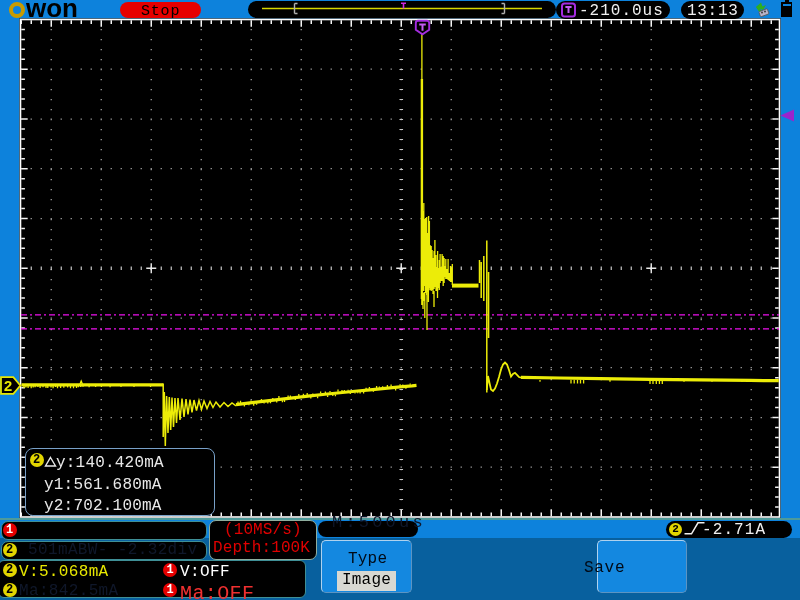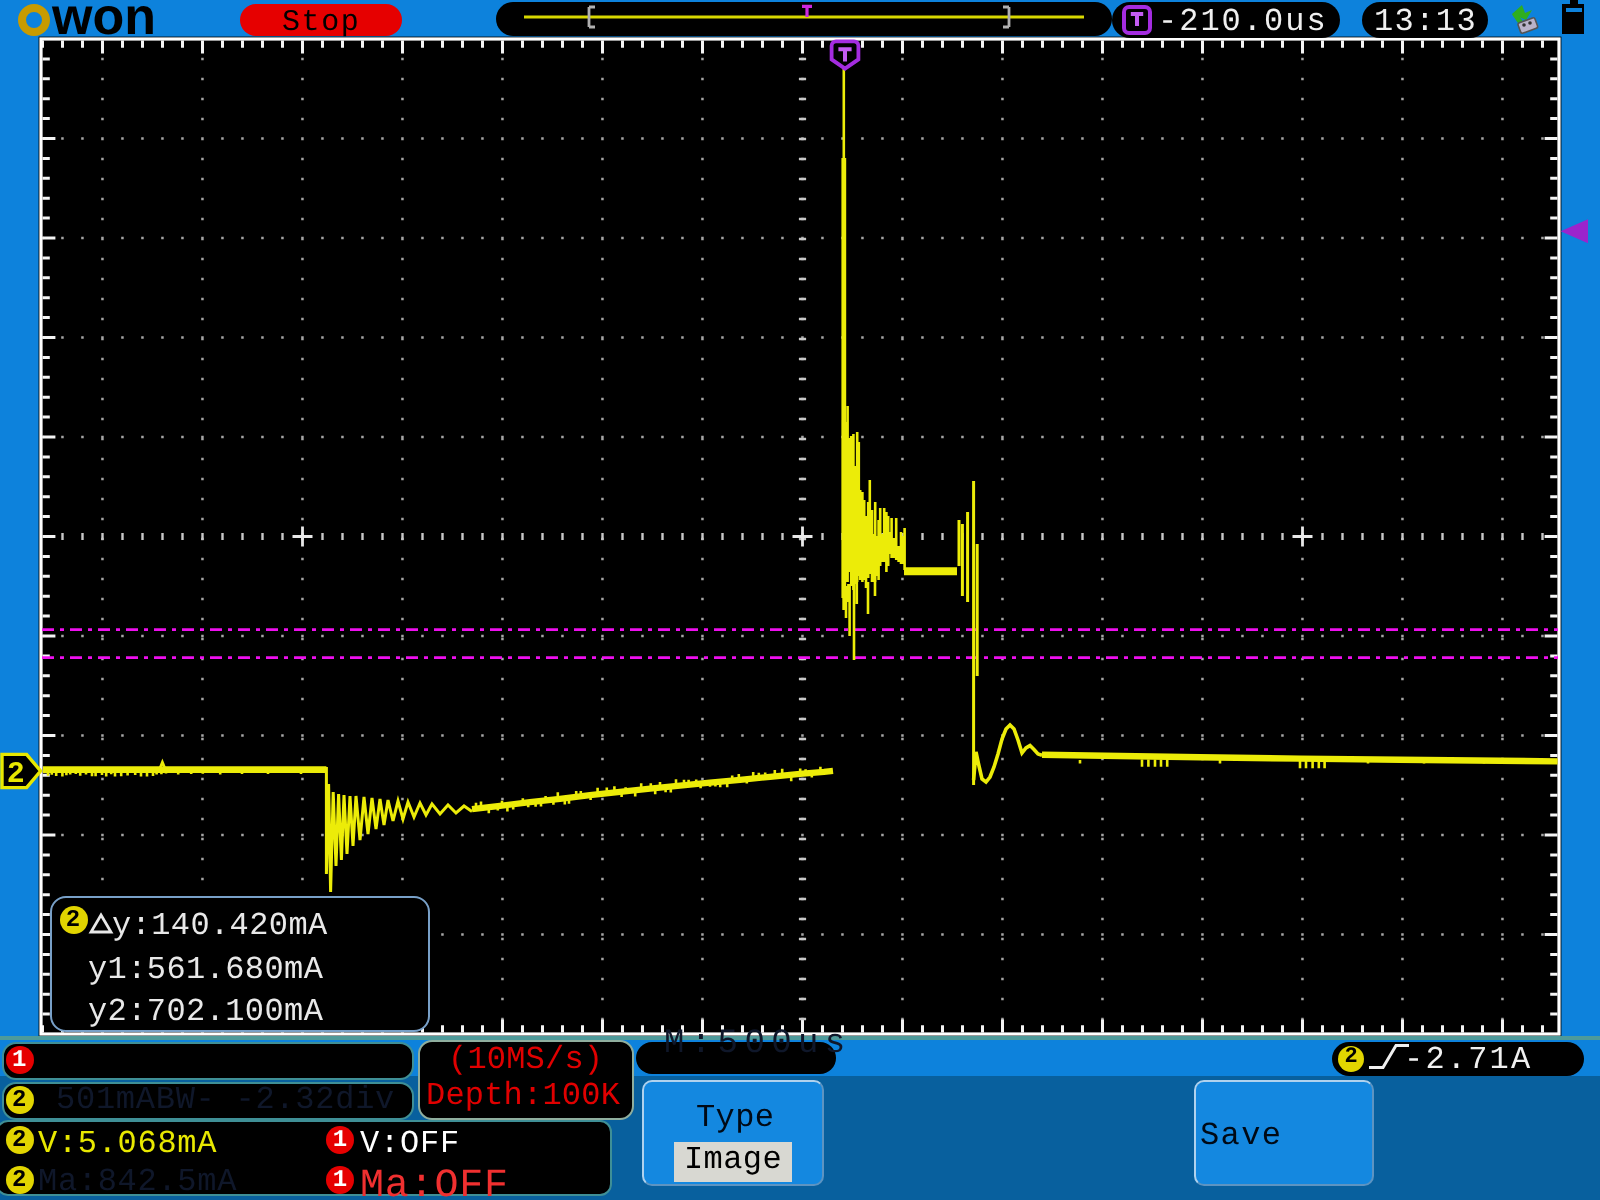--- a/index.html
+++ b/index.html
@@ -111,13 +111,13 @@
 </svg>
 <div class="txt" style="left:56px;top:453.5px;font-size:16px;color:#e8e8e8;letter-spacing:0.2px">y:140.420mA</div>
 <div class="txt" style="left:44px;top:475.5px;font-size:16px;color:#e8e8e8;letter-spacing:0.2px">y1:561.680mA</div>
 <div class="txt" style="left:44px;top:497px;font-size:16px;color:#e8e8e8;letter-spacing:0.2px">y2:702.100mA</div>
 
 <div class="abs" style="left:321px;top:540px;width:91px;height:52.5px;background:#1488e0;border:1.6px solid #b0d2ee;border-radius:5px;border-right-color:#5d94c2;border-bottom-color:#5d94c2"></div>
 <div class="txt" style="left:348px;top:550px;font-size:16px;color:#000a16;letter-spacing:0.2px">Type</div>
 <div class="abs" style="left:337px;top:570.5px;width:59px;height:20.5px;background:#d8d8d2"></div>
 <div class="txt" style="left:342px;top:571px;font-size:16px;color:#000;letter-spacing:0.2px">Image</div>
 <div class="abs" style="left:597px;top:540px;width:90px;height:52.5px;background:#1488e0;border:1.6px solid #b0d2ee;border-radius:5px;border-right-color:#5d94c2;border-bottom-color:#5d94c2"></div>
-<div class="txt" style="left:600px;top:559px;font-size:16px;color:#000a16;letter-spacing:0.7px">Save</div>
+<div class="txt" style="left:584px;top:559px;font-size:16px;color:#000a16;letter-spacing:0.7px">Save</div>
 
 </body></html>

